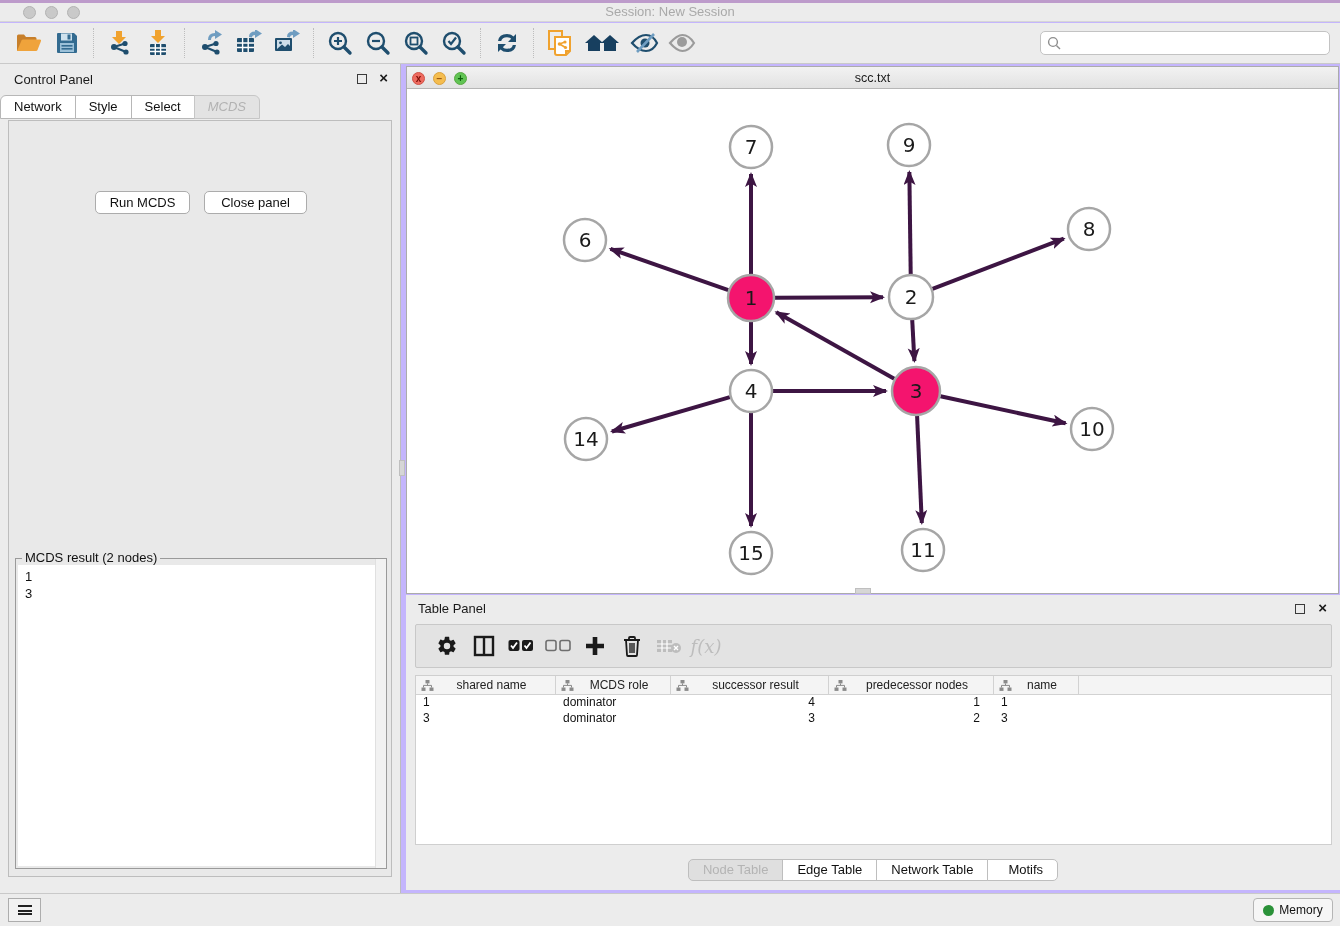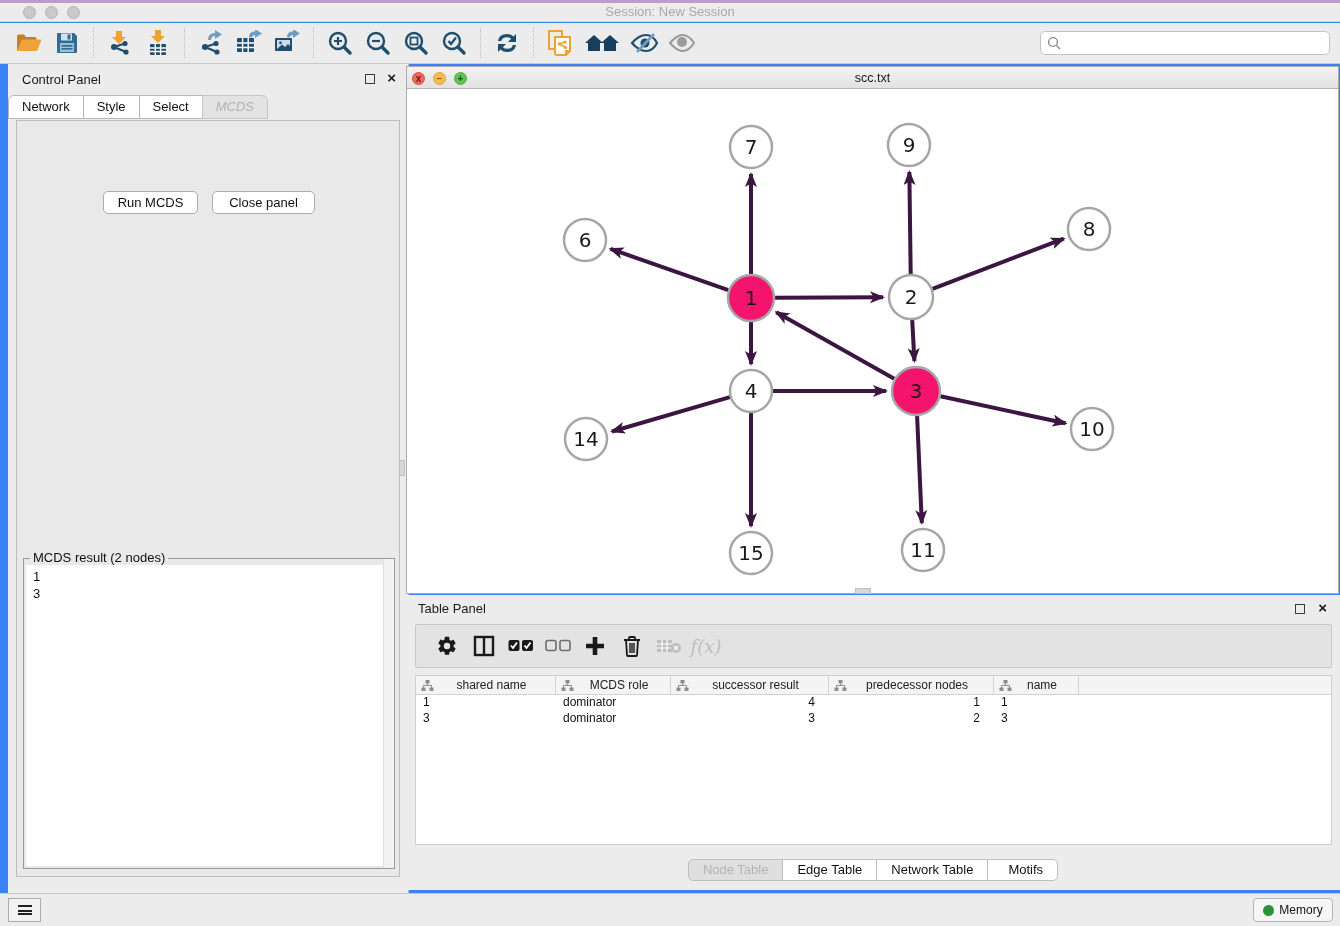--- a/index.html
+++ b/index.html
@@ -1,35 +1,35 @@
 <!DOCTYPE html>
 <html><head>
 <meta charset="utf-8">
 <style>
   * { margin:0; padding:0; box-sizing:border-box; }
   html,body { width:1340px; height:926px; font-family:"Liberation Sans", sans-serif; }
-  #app { position:relative; width:1340px; height:926px; background:#3b82f6; overflow:hidden; }
+  #app { position:relative; width:1340px; height:926px; background:#c4b5fd; overflow:hidden; }
 
   
   .titlebar { position:absolute; left:0; top:0; width:1340px; height:22px; background:#ECECEC; border-bottom:1px solid #D6D6D6; }
   .titlebar .accent { position:absolute; left:0; top:0; width:100%; height:3px; background:#BD9BCB; }
   .tl-dot { position:absolute; top:6px; width:13px; height:13px; border-radius:50%; background:#C9C9C9; border:1px solid #B3B3B3; }
   .win-title { position:absolute; left:0; right:0; top:4px; text-align:center; font-size:13px; color:#A9A9A9; }
 
   
   .toolbar { position:absolute; left:0; top:23px; width:1340px; height:41px; background:#ECECEC; border-bottom:1px solid #C9C9C9; display:flex; align-items:center; padding-left:10px; }
   .tb-btn { width:34px; height:34px; display:flex; align-items:center; justify-content:center; margin:0 2px; }
   .tb-sep { width:1px; height:30px; margin:0 7px; border-left:1px dotted #BDBDBD; }
   .tb-btn svg { display:block; }
   .search-wrap { margin-left:auto; margin-right:10px; position:relative; }
   .search-input { width:290px; height:24px; border:1px solid #C3C3C3; border-radius:5px; background:#FFFFFF; padding-left:26px; font-size:13px; color:#333; outline:none; }
   .search-icon { position:absolute; left:7px; top:5px; }
 
   
-  #control-panel { position:absolute; left:0; top:64px; width:401px; height:829px; background:#ECECEC; border-right:1px solid #BDBDBD;margin-left:8px; }
+  #control-panel { position:absolute; left:0; top:64px; width:401px; height:829px; background:#ECECEC; border-right:1px solid #BDBDBD; }
   .cp-header { position:absolute; left:0; top:0; width:100%; height:30px; }
   .cp-title { position:absolute; left:14px; top:8px; font-size:13px; color:#1A1A1A; }
   .panel-float { position:absolute; width:10px; height:10px; border:1.5px solid #3A3A3A; top:10px; }
   .panel-close { position:absolute; top:5px; font-size:15px; font-weight:bold; color:#1A1A1A; }
   .cp-tabs { position:absolute; left:0; top:31px; width:100%; display:flex; justify-content:flex-start; }
   .tab { border:1px solid #B7B7B7; background:#FFFFFF; color:#111; font-size:13px; padding:3px 13px 4px 13px; margin-left:-1px; }
   .tab:first-child { border-radius:6px 0 0 0; margin-left:0; }
   .tab:last-child { border-radius:0 6px 0 0; }
   .tab.active { background:#E3E3E3; color:#B2B2B2; border-color:#C6C6C6;font-style:italic; }
   .cp-body { position:absolute; left:8px; top:56px; width:384px; height:757px; background:#E9E9E9; border:1px solid #BDBDBD; }

